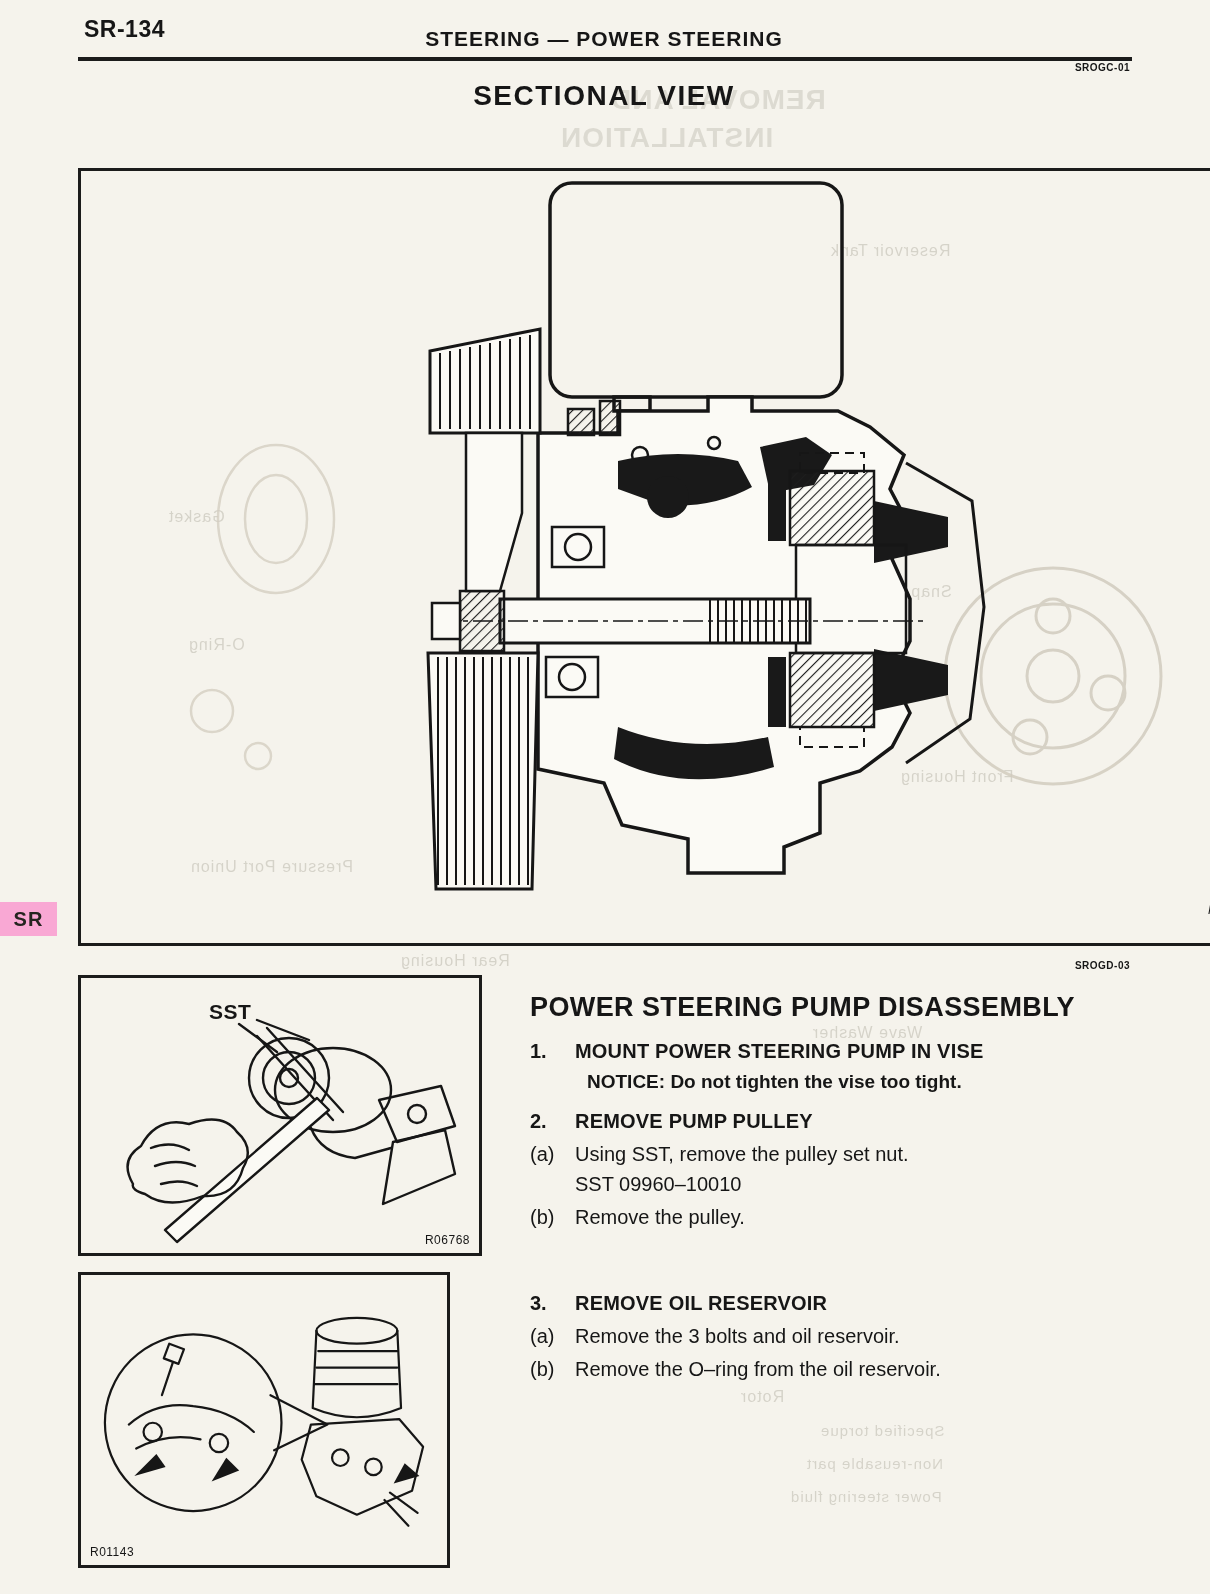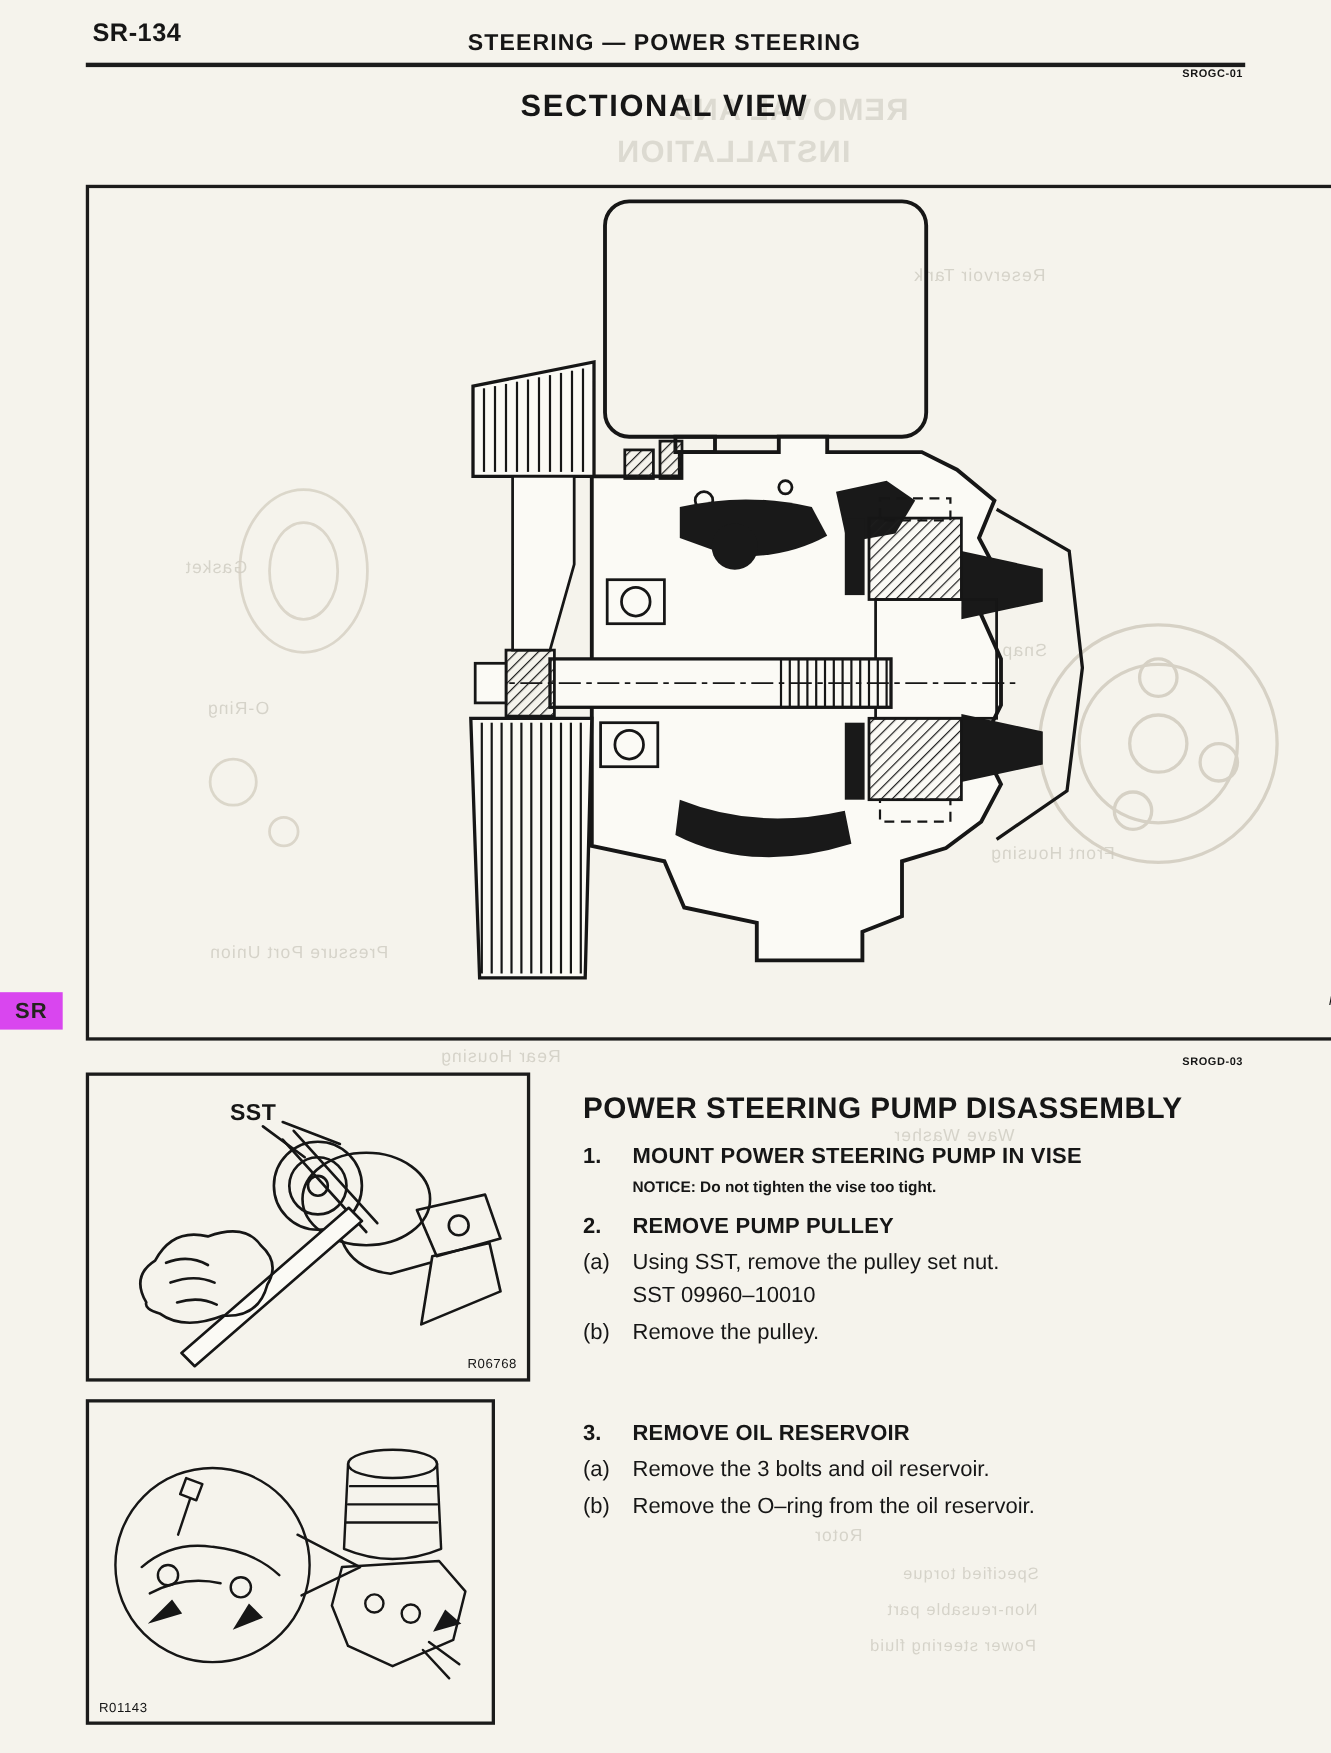--- a/index.html
+++ b/index.html
@@ -28,36 +28,36 @@
   .f-sst  { left:78px;  top:975px;  width:404px;  height:281px; }
   .f-res  { left:78px;  top:1272px; width:372px;  height:296px; }
   .frame svg { position:absolute; left:0; top:0; width:100%; height:100%; }
   .figref { position:absolute; font-size:12px; letter-spacing:.5px; }
   .fr-main { right:10px; bottom:26px; }
   .fr-br   { right:9px;  bottom:6px;margin-top:32px; }
   .fr-bl   { left:9px;   bottom:6px; }
   .sstlabel { position:absolute; left:128px; top:22px; font-size:21px; font-weight:bold; letter-spacing:.5px; }
 
   
-  .srtab { position:absolute; left:0; top:902px; width:57px; height:34px; background:#d946ef;
+  .srtab { position:absolute; left:0; top:902px; width:57px; height:34px; background:#f9a8d4;
            display:flex; align-items:center; justify-content:center;
            font-size:20px; font-weight:bold; color:#24241f; letter-spacing:1px; }
 
   
   .col  { position:absolute; left:530px; width:600px; }
   .c1   { top:962px; }
   .c2   { top:1292px; }
   .colcode  { position:absolute; right:0; top:-2px; font-size:10px; font-weight:bold; letter-spacing:.5px; }
   .coltitle { font-size:27px; font-weight:bold; letter-spacing:.4px; margin-top:30px; white-space:nowrap; }
   .step { display:flex; margin-top:17px; font-size:20px; }
   .step .n { width:45px; flex:none; font-weight:bold; }
   .step .h { font-weight:bold; letter-spacing:.2px; }
   .sub  { display:flex; margin-top:10px; font-size:20px; }
   .sub .n { width:45px; flex:none; }
-  .notice  { margin-left:45px; margin-top:8px; font-size:14px; font-weight:bold; }
+  .notice  { margin-left:57px; margin-top:8px; font-size:19px; font-weight:bold; }
   .subline { margin-left:45px; margin-top:7px; font-size:20px; }
   .c2 .step { margin-top:0; }
 
   
   .ghost { position:absolute; color:#7e7968; opacity:.26; transform:scaleX(-1);
            filter:blur(.4px); white-space:nowrap; letter-spacing:1px; z-index:0; }
   .gbig  { font-size:28px; font-weight:bold; opacity:.2; }
   .g0 {left:610px; top:84px;}  .g1 {left:560px; top:122px;}
   .g2 {left:830px; top:242px; font-size:16px;}
   .g3 {left:168px; top:508px; font-size:16px;}

